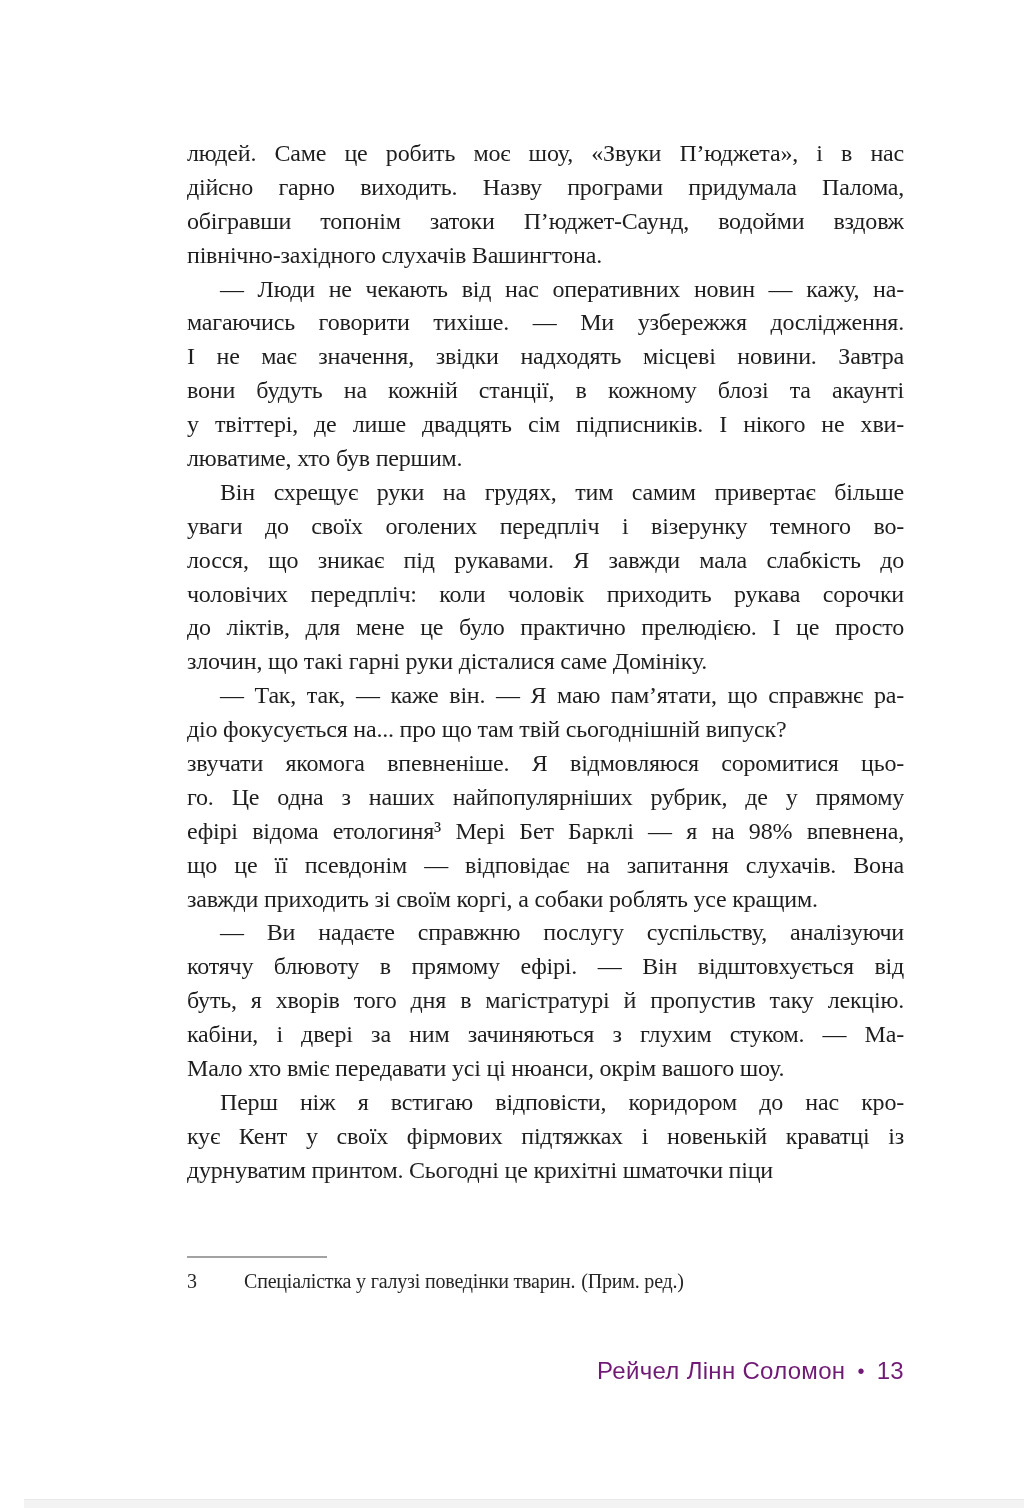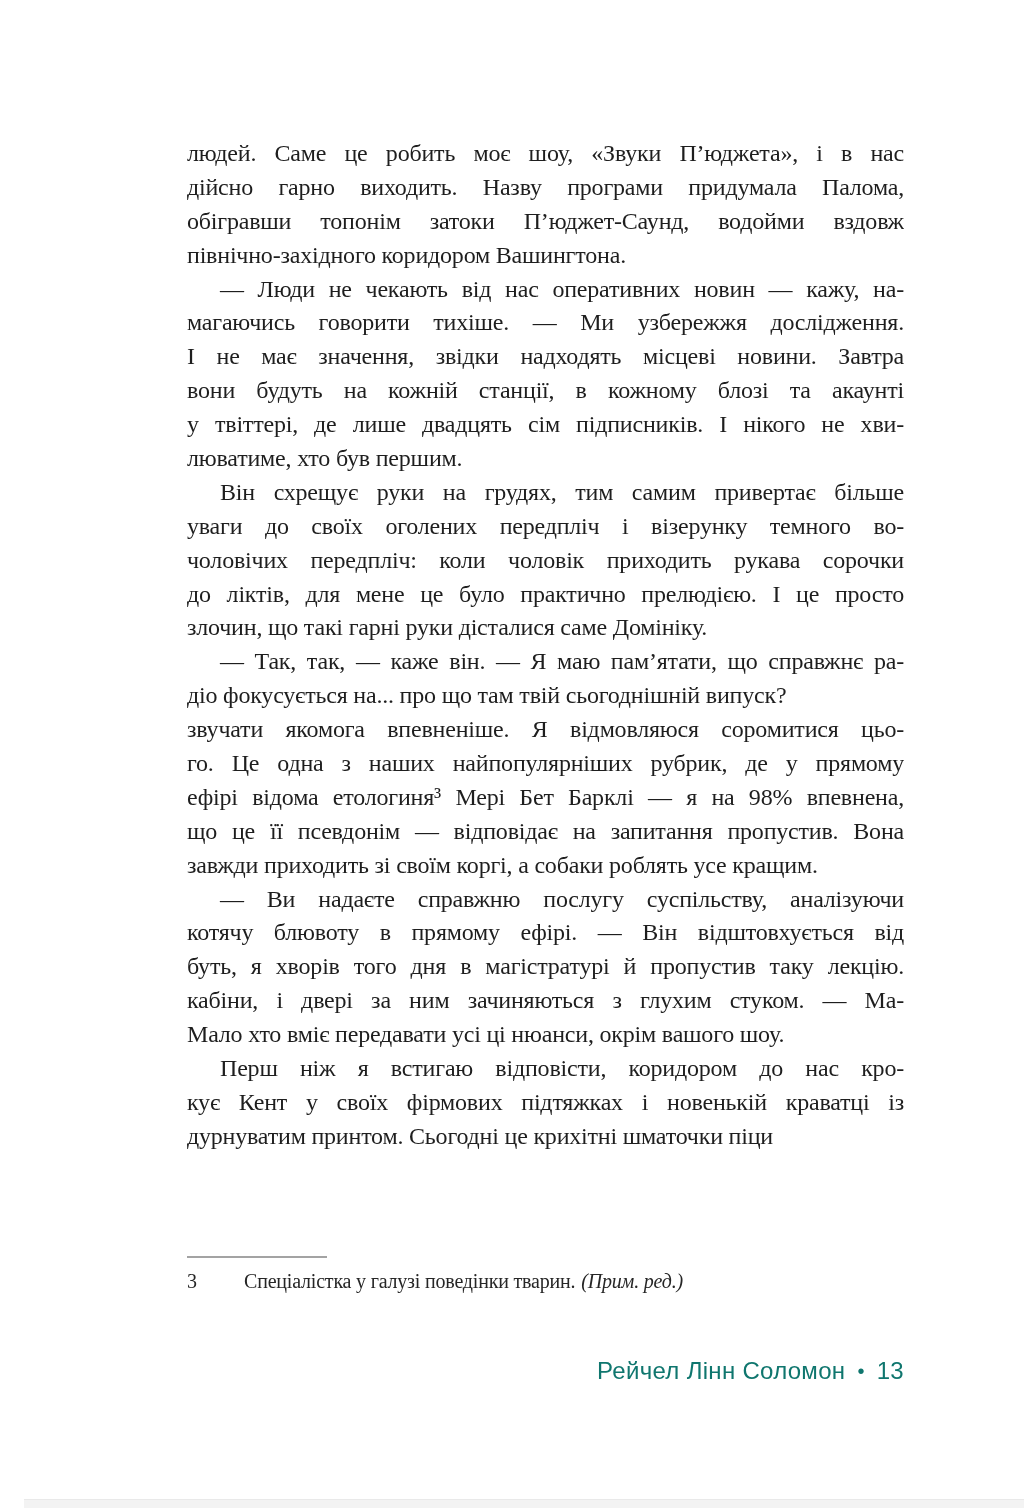--- a/index.html
+++ b/index.html
@@ -55,21 +55,20 @@
     font-size: 20px;
     line-height: 27px;
     color: #262626;
     letter-spacing: -0.2px;
   }
   .fn-num {
     width: 57px;
     flex: 0 0 57px;
   }
   .fn-src {
-    font-style: italic;
     margin-left: 6px;
   }
   .page-footer {
     position: absolute;
     top: 1356px;
     right: 144px;
     font-family: "Liberation Sans", "DejaVu Sans", sans-serif;
     font-size: 24px;
     line-height: 30px;
     color: #474747;
@@ -94,56 +93,57 @@
 </style>
 </head>
 <body>
 
 <div class="page" style="color: rgb(30, 30, 30); margin-left: 24px;">
 
   <main class="text-block">
       <div class="line">людей. Саме це робить моє шоу, «Звуки П’юджета», і в нас</div>
       <div class="line">дійсно гарно виходить. Назву програми придумала Палома,</div>
       <div class="line">обігравши топонім затоки П’юджет-Саунд, водойми вздовж</div>
-      <div class="line end">північно-західного коридором Вашингтона.</div>
+      <div class="line end">північно-західного слухачів Вашингтона.</div>
       <div class="line indent">— Люди не чекають від нас оперативних новин — кажу, на-</div>
       <div class="line">магаючись говорити тихіше. — Ми узбережжя дослідження.</div>
       <div class="line">І не має значення, звідки надходять місцеві новини. Завтра</div>
       <div class="line">вони будуть на кожній станції, в кожному блозі та акаунті</div>
       <div class="line">у твіттері, де лише двадцять сім підписників. І нікого не хви-</div>
       <div class="line end">люватиме, хто був першим.</div>
       <div class="line indent">Він схрещує руки на грудях, тим самим привертає більше</div>
       <div class="line">уваги до своїх оголених передпліч і візерунку темного во-</div>
+      <div class="line">лосся, що зникає під рукавами. Я завжди мала слабкість до</div>
       <div class="line">чоловічих передпліч: коли чоловік приходить рукава сорочки</div>
       <div class="line">до ліктів, для мене це було практично прелюдією. І це просто</div>
       <div class="line end">злочин, що такі гарні руки дісталися саме Домініку.</div>
       <div class="line indent">— Так, так, — каже він. — Я маю пам’ятати, що справжнє ра-</div>
       <div class="line end">діо фокусується на... про що там твій сьогоднішній випуск?</div>
       <div class="line">звучати якомога впевненіше. Я відмовляюся соромитися цьо-</div>
       <div class="line">го. Це одна з наших найпопулярніших рубрик, де у прямому</div>
       <div class="line">ефірі відома етологиня³ Мері Бет Барклі — я на 98% впевнена,</div>
-      <div class="line">що це її псевдонім — відповідає на запитання пропустив. Вона</div>
+      <div class="line">що це її псевдонім — відповідає на запитання слухачів. Вона</div>
       <div class="line end">завжди приходить зі своїм коргі, а собаки роблять усе кращим.</div>
       <div class="line indent">— Ви надаєте справжню послугу суспільству, аналізуючи</div>
       <div class="line">котячу блювоту в прямому ефірі. — Він відштовхується від</div>
       <div class="line">буть, я хворів того дня в магістратурі й пропустив таку лекцію.</div>
       <div class="line">кабіни, і двері за ним зачиняються з глухим стуком. — Ма-</div>
       <div class="line end">Мало хто вміє передавати усі ці нюанси, окрім вашого шоу.</div>
       <div class="line indent">Перш ніж я встигаю відповісти, коридором до нас кро-</div>
       <div class="line">кує Кент у своїх фірмових підтяжках і новенькій краватці із</div>
       <div class="line end">дурнуватим принтом. Сьогодні це крихітні шматочки піци</div>
     </main>
 
   <div class="footnote-area">
     <div class="fn-divider"></div>
     <div class="fn-row">
       <span class="fn-num">3</span>
       <span class="fn-text"><span>Спеціалістка у галузі поведінки тварин.</span><span class="fn-src">(Прим. ред.)</span></span>
     </div>
   </div>
 
-  <footer class="page-footer" style="color: #0f766e;">
+  <footer class="page-footer" style="color: #701a75;">
     <span>Рейчел Лінн Соломон</span><span class="dot">•</span><span>13</span>
   </footer>
 
   <div class="bottom-strip" style="background: rgb(243, 243, 243);"></div>
 
 </div>
 
 </body></html>

